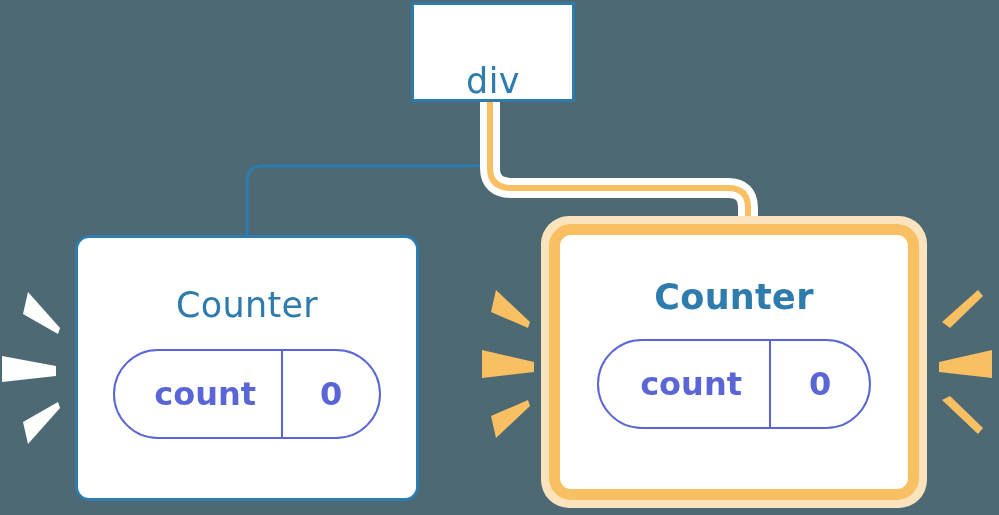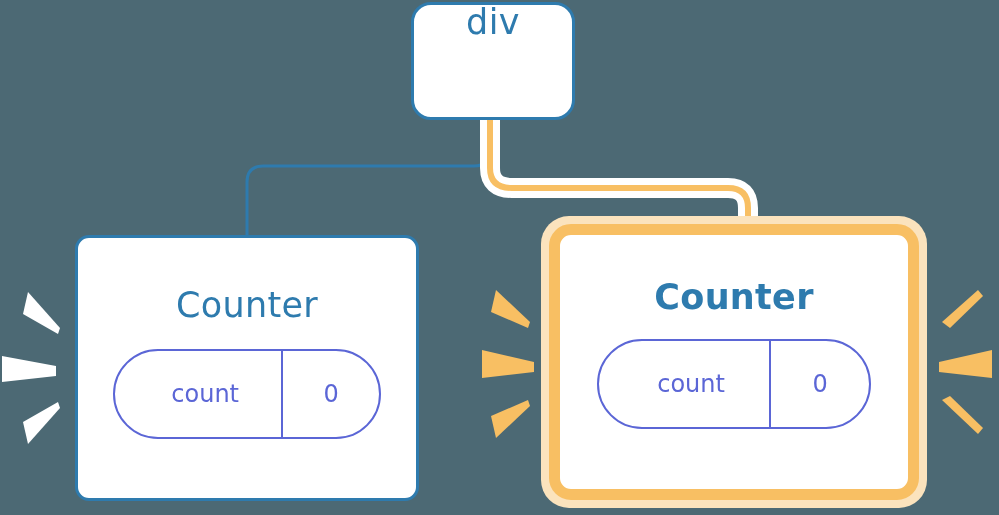--- a/index.html
+++ b/index.html
@@ -32,24 +32,24 @@
     display: flex;
     flex-direction: column;
     align-items: center;
   }
 
   
   #div-node {
     left: 411px;
     top: 2px;
     width: 164px;
-    height: 118px;
+    height: 100px;
     border: 3px solid #2e7bae;
-    border-radius: 20px;
-    justify-content: flex-start;
+    border-radius: 0;
+    justify-content: flex-end;
     z-index: 6;
   }
   #div-node .node-title {
     font-size: 35px;
     color: #2e7bae;
     font-weight: 400;
     letter-spacing: 0.5px;
     line-height: 1;
   }
 
@@ -121,22 +121,22 @@
   #counter-right .pill {
     margin-top: 24px;
     width: 270px;
   }
   .pill-key,
   .pill-val {
     display: flex;
     align-items: center;
     justify-content: center;
     color: #5b66d6;
-    font-size: 24px;
-    font-weight: 400;
+    font-size: 32px;
+    font-weight: 700;
     line-height: 1;
   }
   .pill-key {
     flex: 0 0 63%;
     box-sizing: border-box;
     padding-left: 14px;
   }
   .pill-val {
     flex: 1 1 auto;
     border-left: 2px solid #5b66d6;

